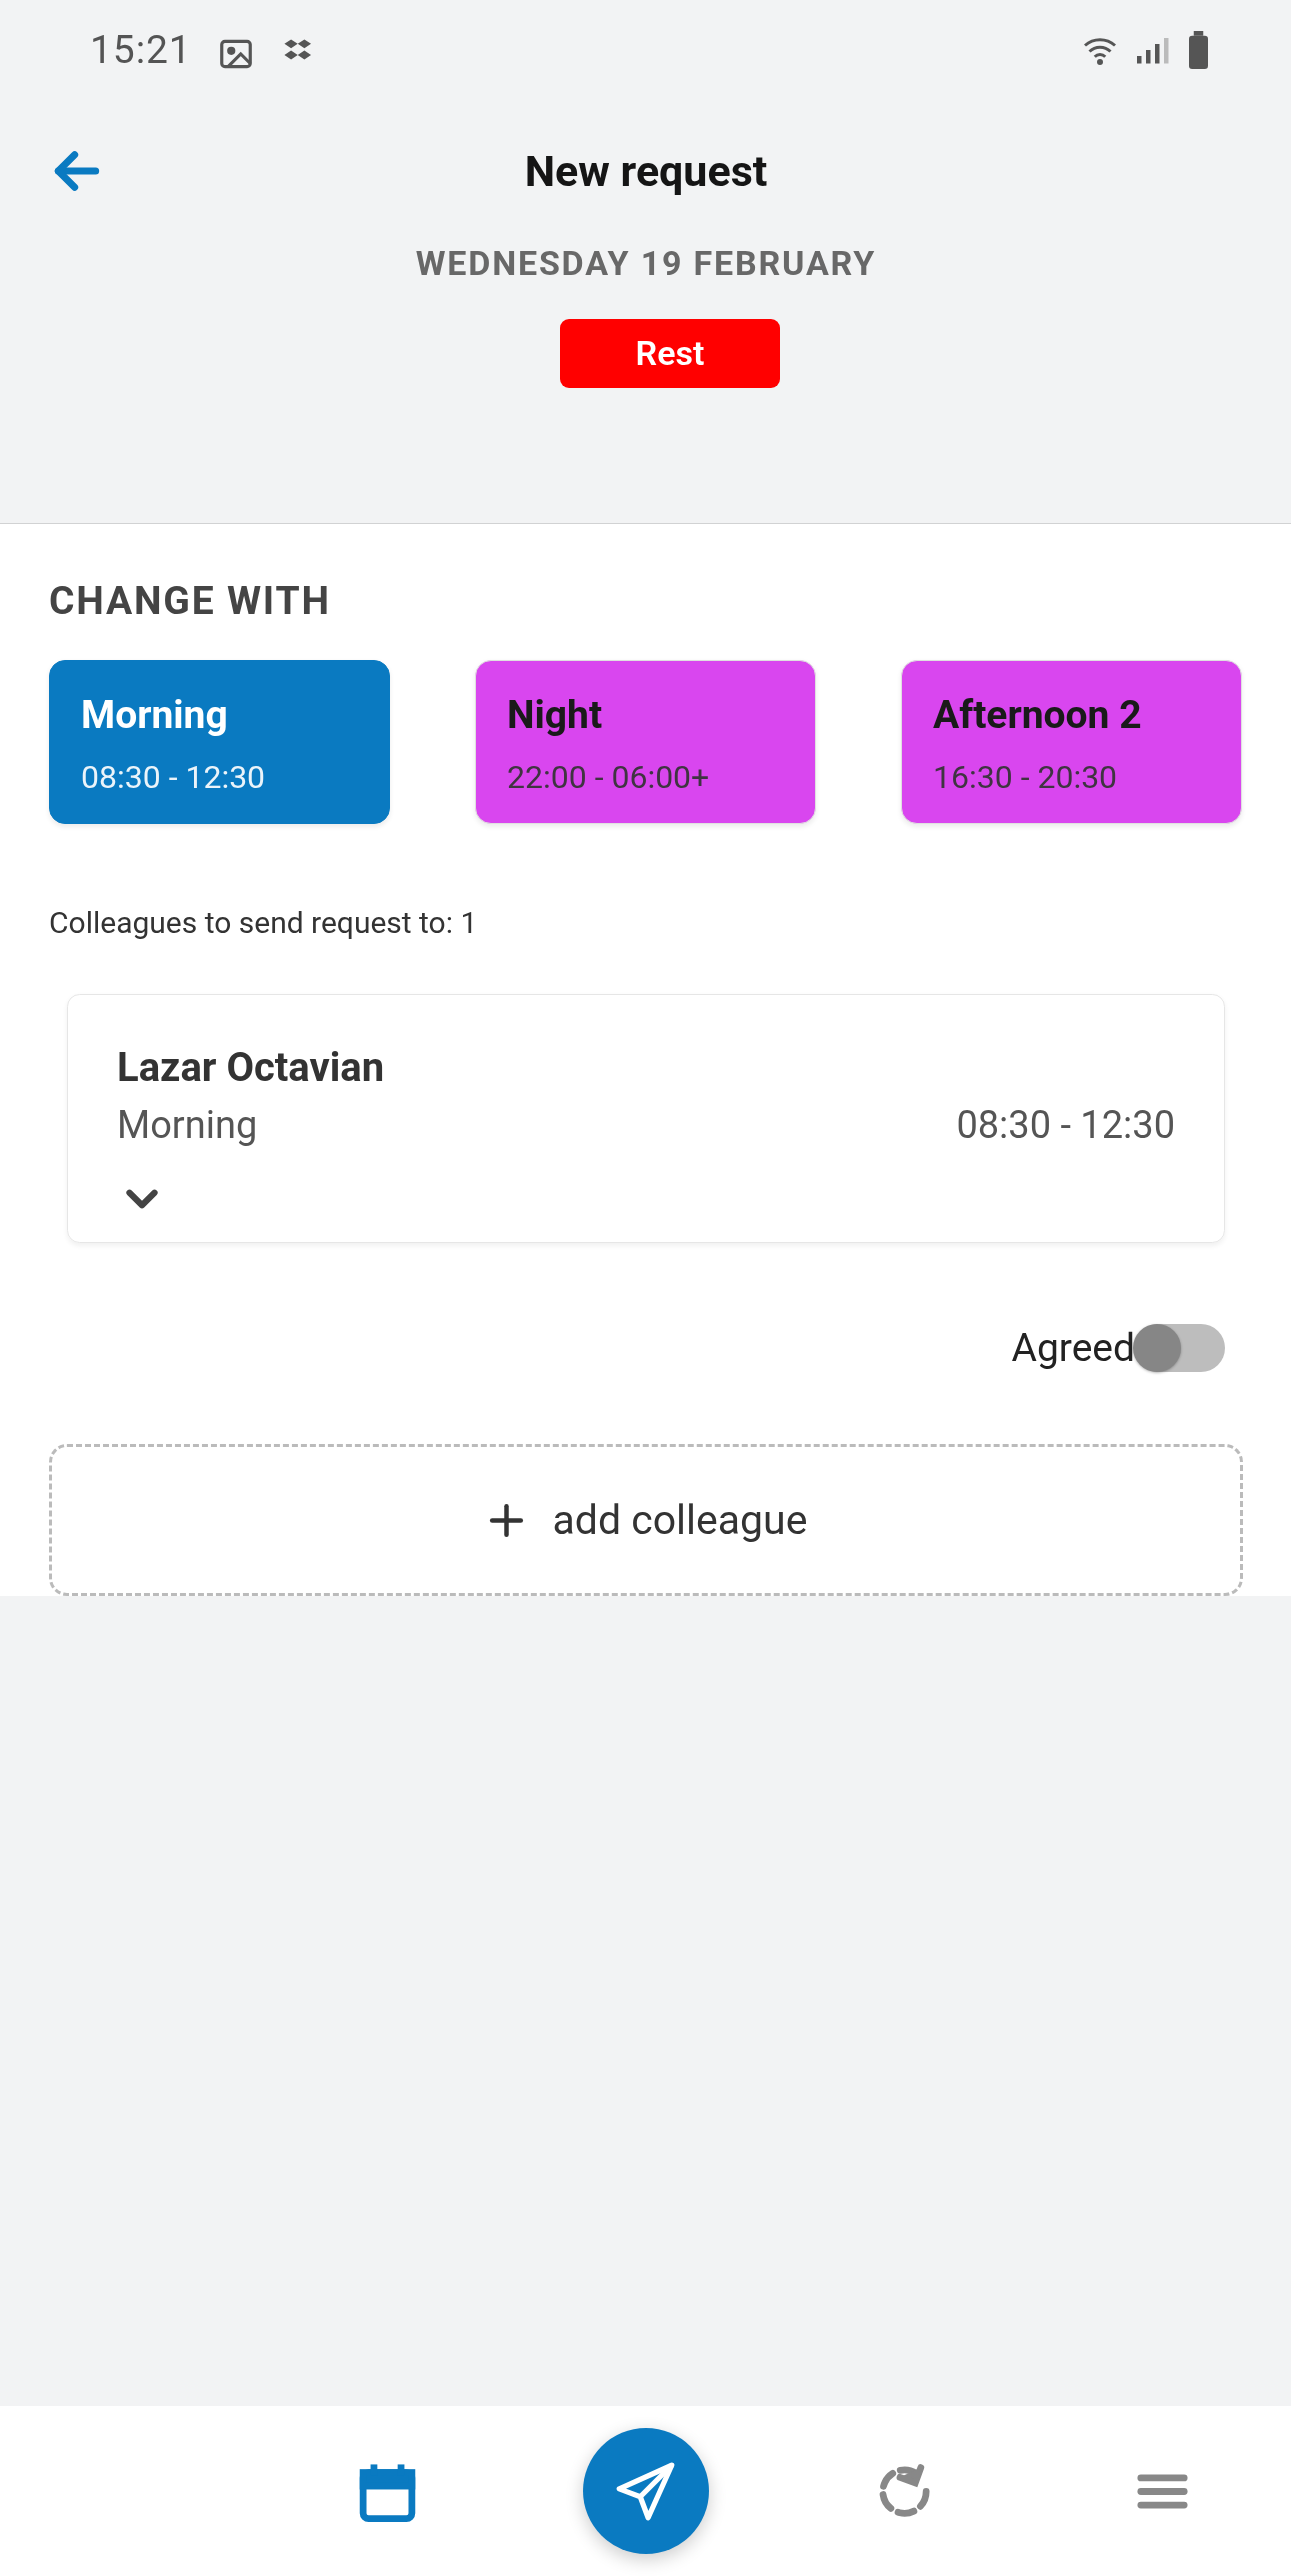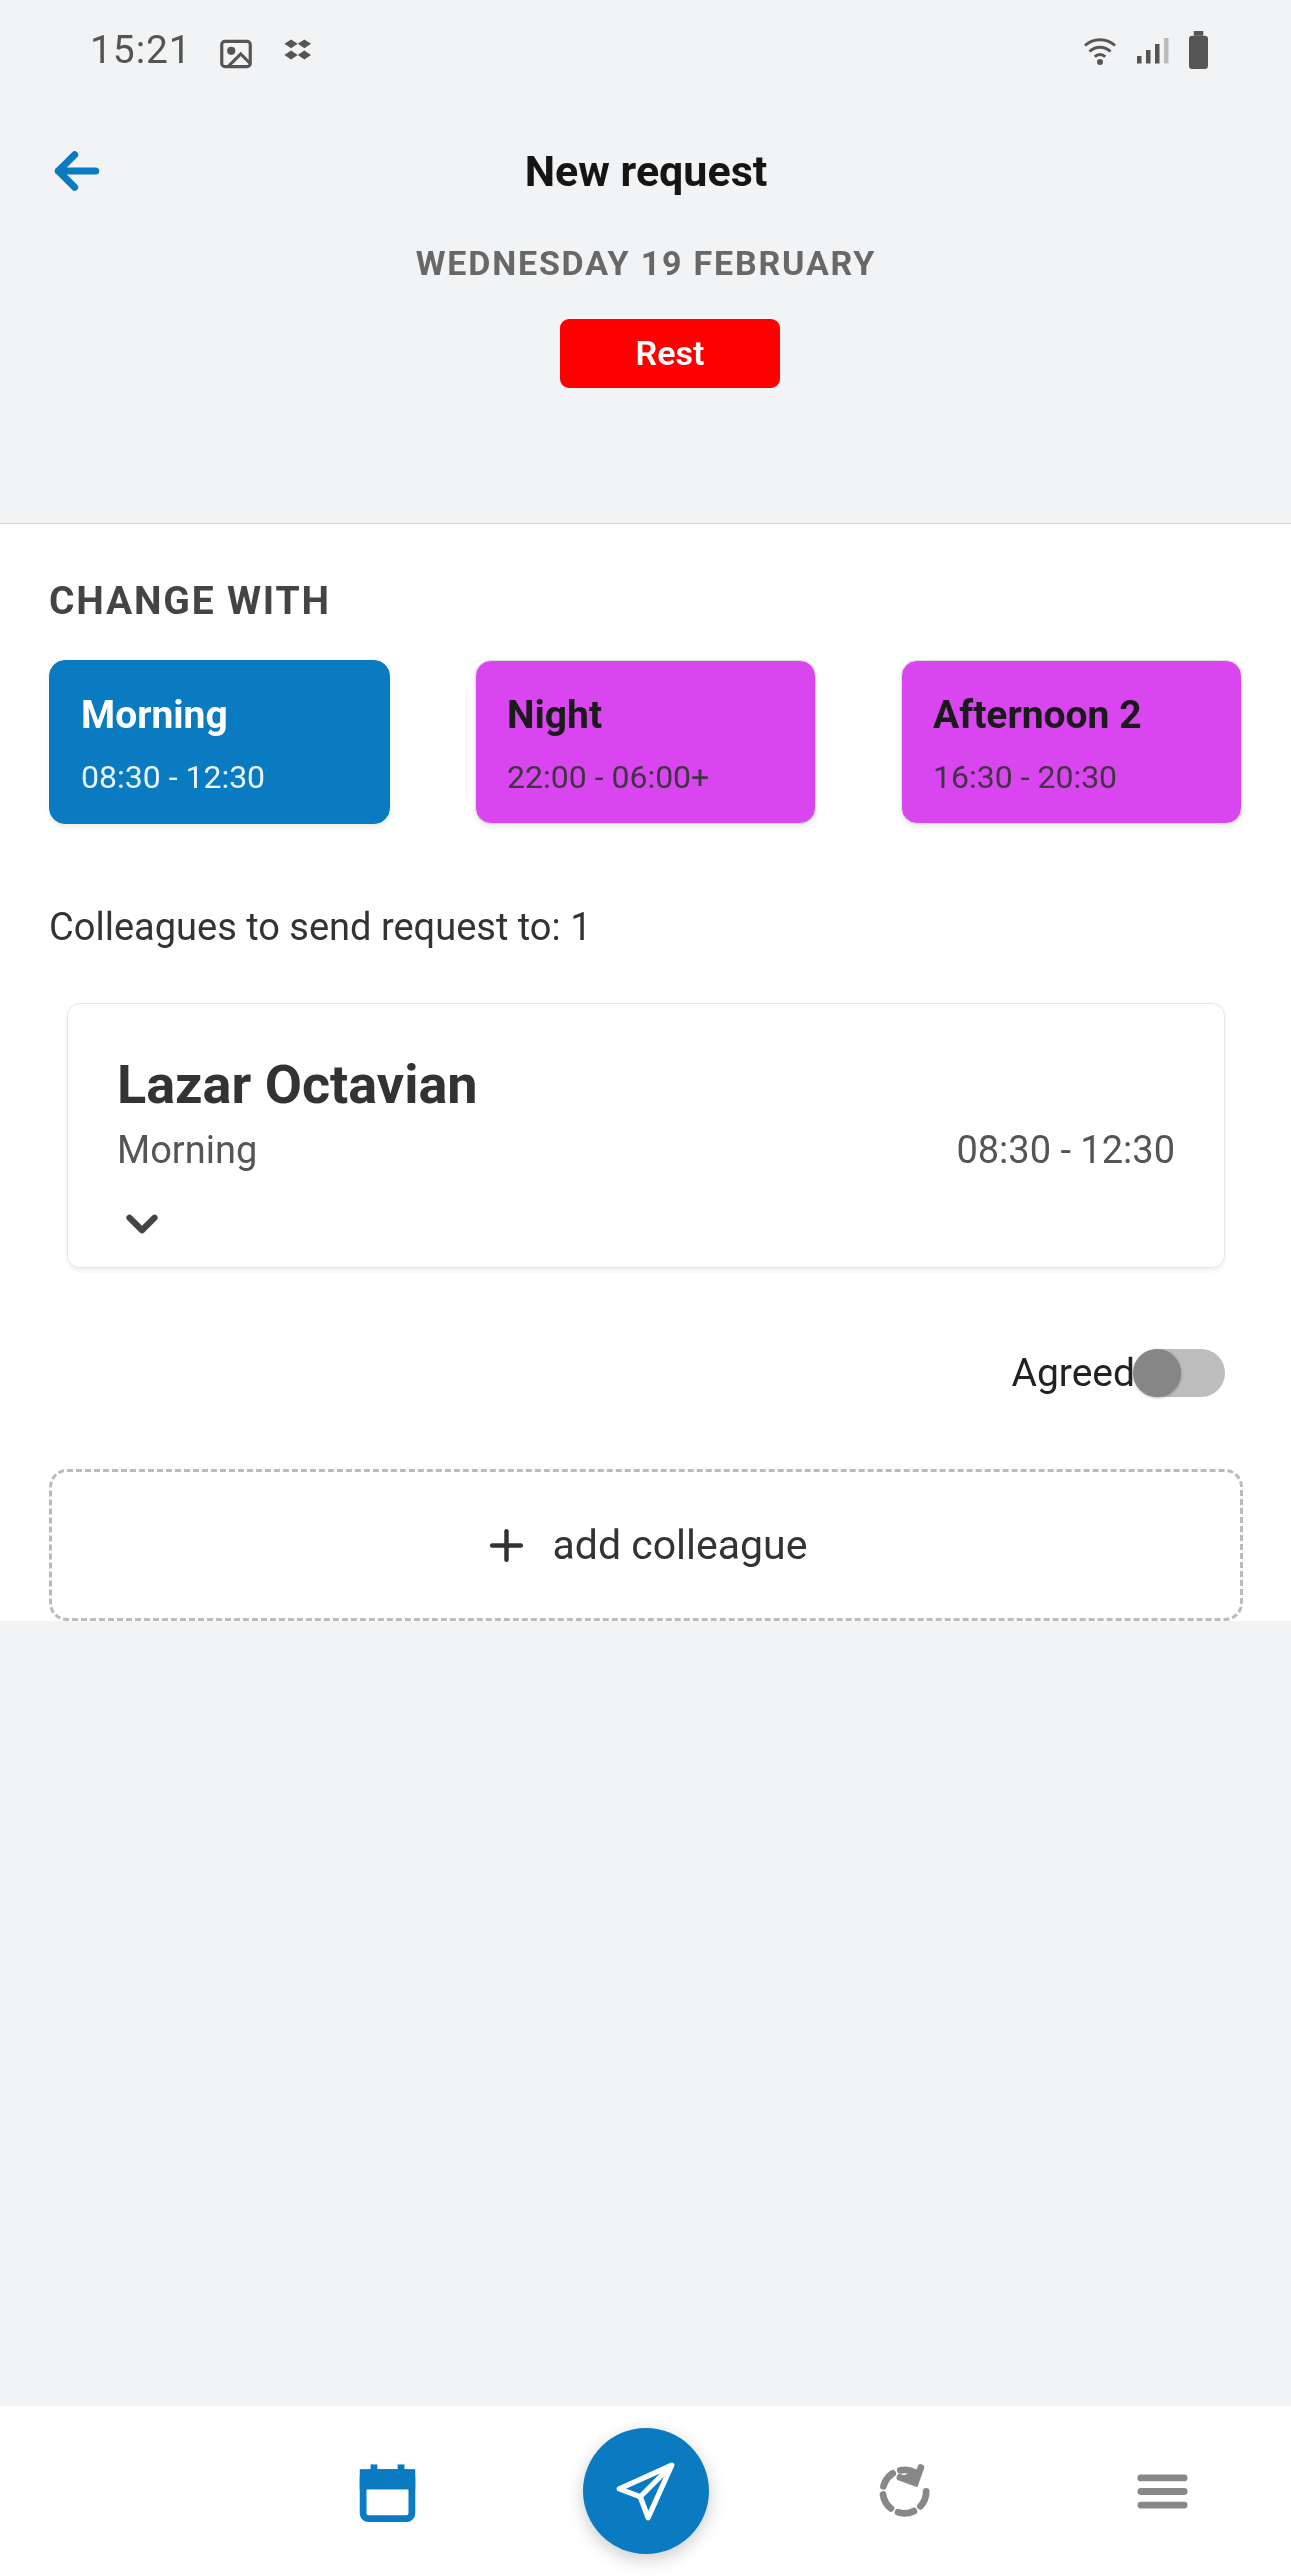--- a/index.html
+++ b/index.html
@@ -94,29 +94,29 @@
     .shift-card:not(.selected) .shift-time{ color:#333;}
     .avail-header { display: flex; align-items: center; justify-content: space-between; margin-bottom: 20px;}
     .avail-pill {
       background: #0a7ac1;
       color: #fff;
       border-radius: 36px;
       padding: 12.6px 36px;
       font-size: 32px;
       font-weight: 500;
     }
-    .subtext { font-size: 38px; color: #333; margin-bottom: 54px;}
+    .subtext { font-size: 30px; color: #333; margin-bottom: 54px;}
     .colleague-card {
       border: 0.9px solid #e6e6e6;
       border-radius: 12.6px;
       padding: 49px 49px 18px 49px;
       box-shadow: 0 2.7px 5.4px rgba(0,0,0,0.06);
       margin: 0 18px;
     }
-    .colleague-name { font-size: 54px; font-weight: 700; color: #333; margin-bottom: 12.6px;}
+    .colleague-name { font-size: 40px; font-weight: 700; color: #333; margin-bottom: 12.6px;}
     .colleague-row { display: flex; justify-content: space-between; font-size: 38px; color: #555; }
     .expand-row { text-align: center; padding-top: 27px; color: #444;}
     .agreed-row { display: flex; justify-content: flex-end; align-items: center; padding: 81px 18px 54px 0;}
     .agreed-label { font-size: 39px; color: #222;}
     .toggle {
       width: 90px; height: 48px; background: #bdbdbd; border-radius: 27px; position: relative;
     }
     .toggle-knob {
       width: 48px; height: 48px; background: #868686; border-radius: 50%;
       position: absolute; left: -1.8px; top: 0px;

